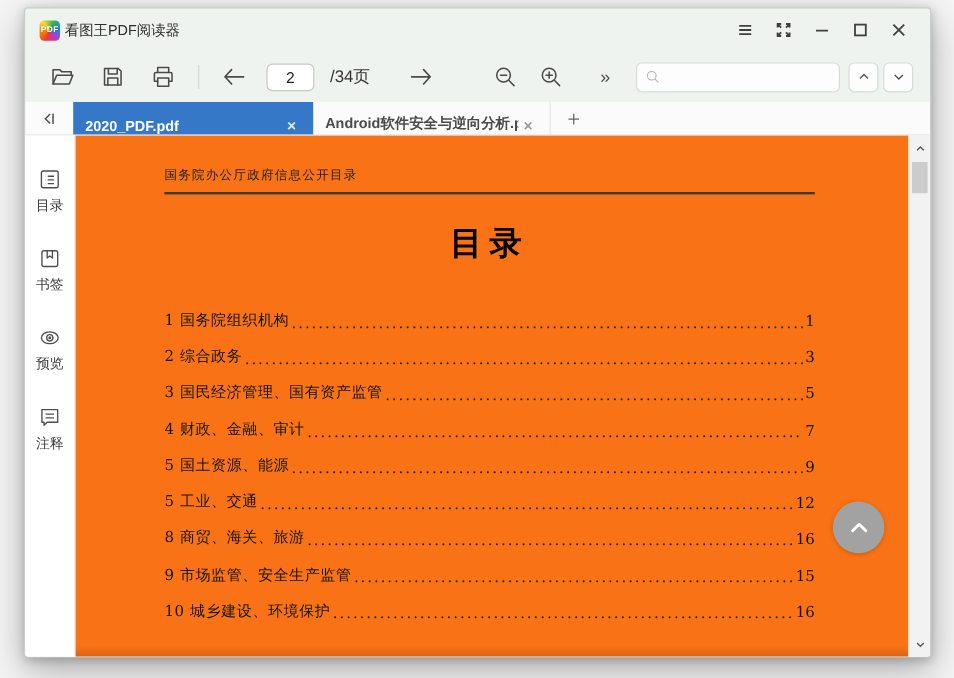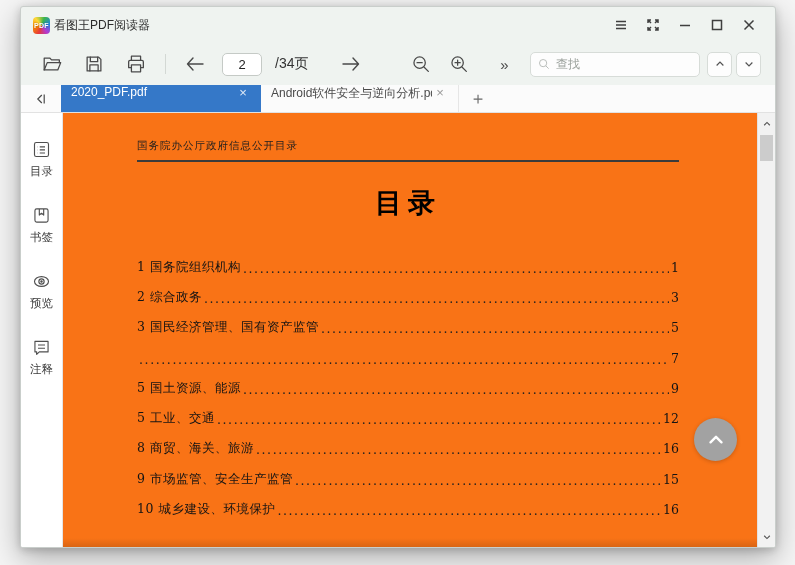--- a/index.html
+++ b/index.html
@@ -30,21 +30,21 @@
   .search-wrap svg { stroke:#b0b5b1; stroke-width:1.5; fill:none; flex:none; }
   .search-input { border:none; outline:none; background:transparent; font-size:12px; color:#333; margin-left:5px; width:130px; }
   .search-input::placeholder { color:#9aa09b; }
   .nav-sm { width:25px; height:25px; border:1px solid #d7dcd8; border-radius:5px; background:#fdfdfd; display:flex; align-items:center; justify-content:center; cursor:pointer; }
   .nav-sm svg { stroke:#555; stroke-width:1.6; fill:none; }
 
   
   .tabbar { height:28px; background:#fbfbfb; border-bottom:1px solid #e2e2e2; display:flex; align-items:stretch; }
   .collapse-btn { width:40px; display:flex; align-items:center; justify-content:center; cursor:pointer; }
   .collapse-btn svg { stroke:#4a4a4a; stroke-width:1.5; fill:none; }
-  .tab { display:flex; align-items:flex-start; padding:0 10px; font-size:12px; cursor:pointer; position:relative; }
+  .tab { display:flex; align-items:flex-end; padding:0 10px; font-size:12px; cursor:pointer; position:relative;font-weight:bold; }
   .tab.active { width:200px; background:#3578c8; color:#fff; }
   .tab.inactive { width:198px; color:#4a4a4a; border-right:1px solid #e6e6e6; }
   .tab-label { flex:1; white-space:nowrap; overflow:hidden; }
   .tab-close { flex:none; width:16px; text-align:center; font-size:13px; opacity:.85; cursor:pointer; }
   .tab.inactive .tab-close { color:#8a8a8a; }
   .newtab-btn { width:38px; display:flex; align-items:center; justify-content:center; font-size:17px; color:#6a6a6a; cursor:pointer; }
 
   
   .main { display:flex; height:435px; background:#fff; }
   .sidebar { width:42px; flex:none; background:#fff; border-right:1px solid #e5e5e5; padding-top:26px;
@@ -163,21 +163,20 @@
           <path d="M7.7 10.5 h5.6 M10.5 7.7 v5.6"></path>
         </svg>
     </div>
     <div class="more-btn" style="margin-left:14px">»</div>
     <div class="tb-spacer"></div>
     <div class="search-wrap">
       <svg width="14" height="14" viewBox="0 0 24 24">
           <circle cx="10.5" cy="10.5" r="6.2"></circle>
           <path d="M15.2 15.2 L20 20"></path>
         </svg>
-      <input class="search-input" placeholder="查找" style="">
     </div>
     <div class="nav-sm" style="margin-left:7px">
       <svg width="12" height="12" viewBox="0 0 16 16">
           <path d="M3.5 10 L8 5.5 L12.5 10"></path>
         </svg>
     </div>
     <div class="nav-sm" style="margin-left:4px">
       <svg width="12" height="12" viewBox="0 0 16 16">
           <path d="M3.5 6 L8 10.5 L12.5 6"></path>
         </svg>
@@ -252,20 +251,21 @@
             <span class="toc-label">2 综合政务</span>
             <span class="toc-dots"></span>
             <span class="toc-page">3</span>
           </div>
         <div class="toc-row">
             <span class="toc-label">3 国民经济管理、国有资产监管</span>
             <span class="toc-dots"></span>
             <span class="toc-page">5</span>
           </div>
         <div class="toc-row">
+            <span class="toc-label">4 财政、金融、审计</span>
             <span class="toc-dots"></span>
             <span class="toc-page">7</span>
           </div>
         <div class="toc-row">
             <span class="toc-label">5 国土资源、能源</span>
             <span class="toc-dots"></span>
             <span class="toc-page">9</span>
           </div>
         <div class="toc-row">
             <span class="toc-label">5 工业、交通</span>

